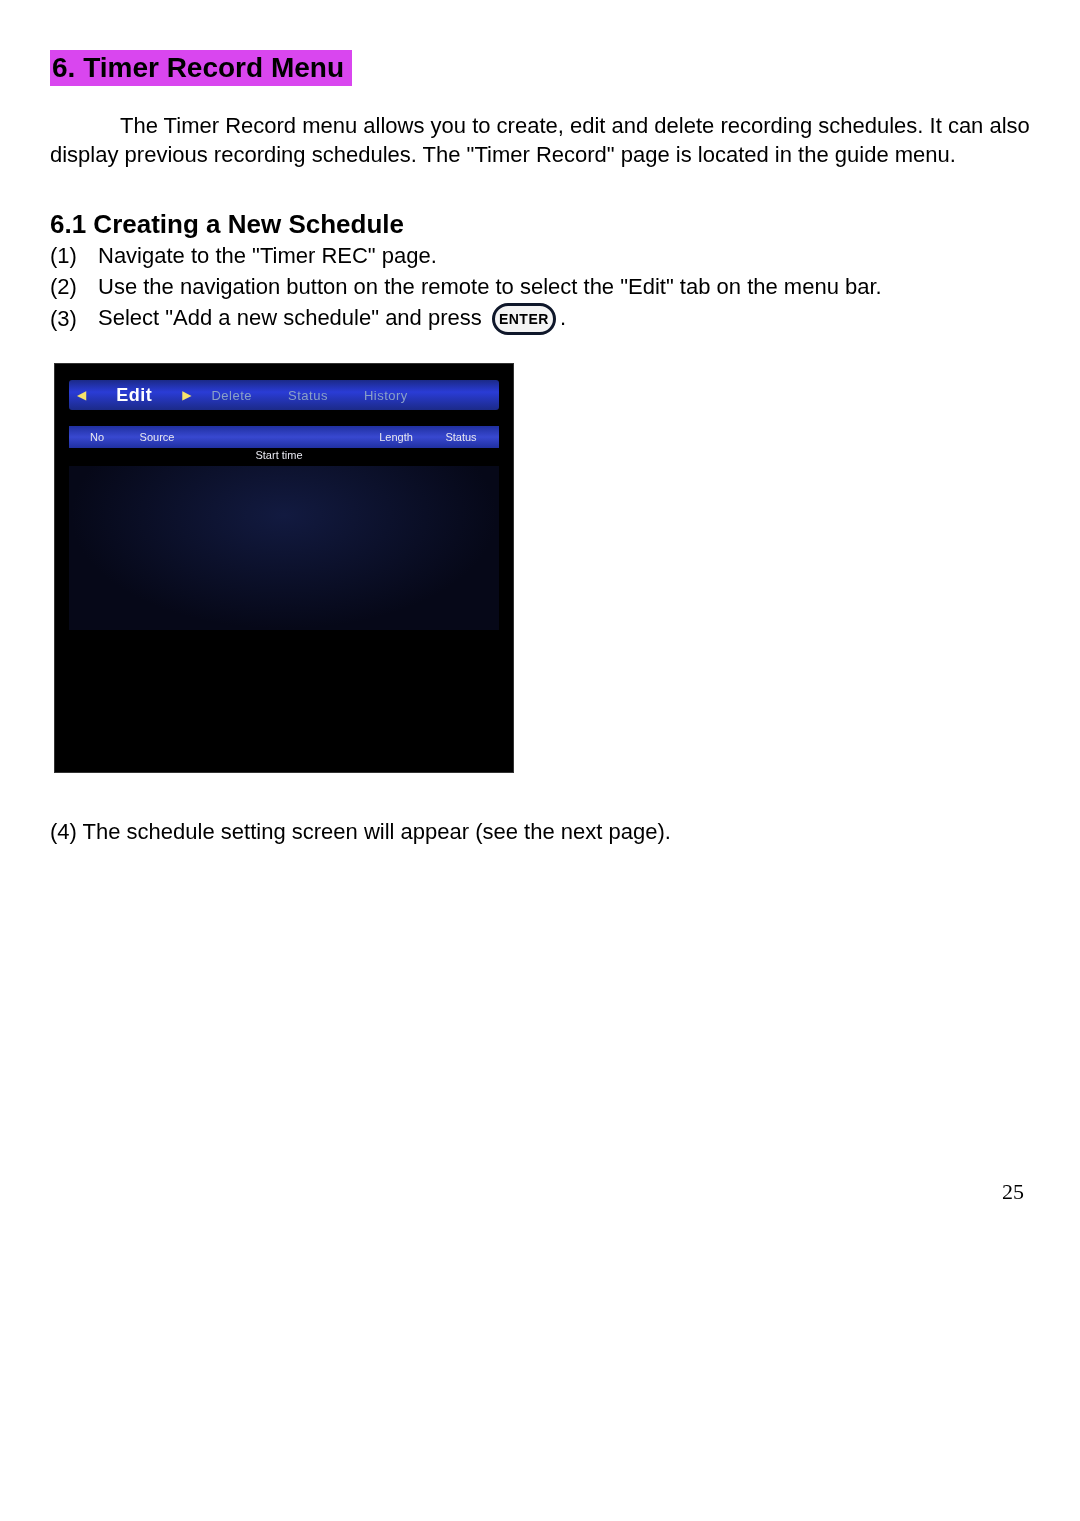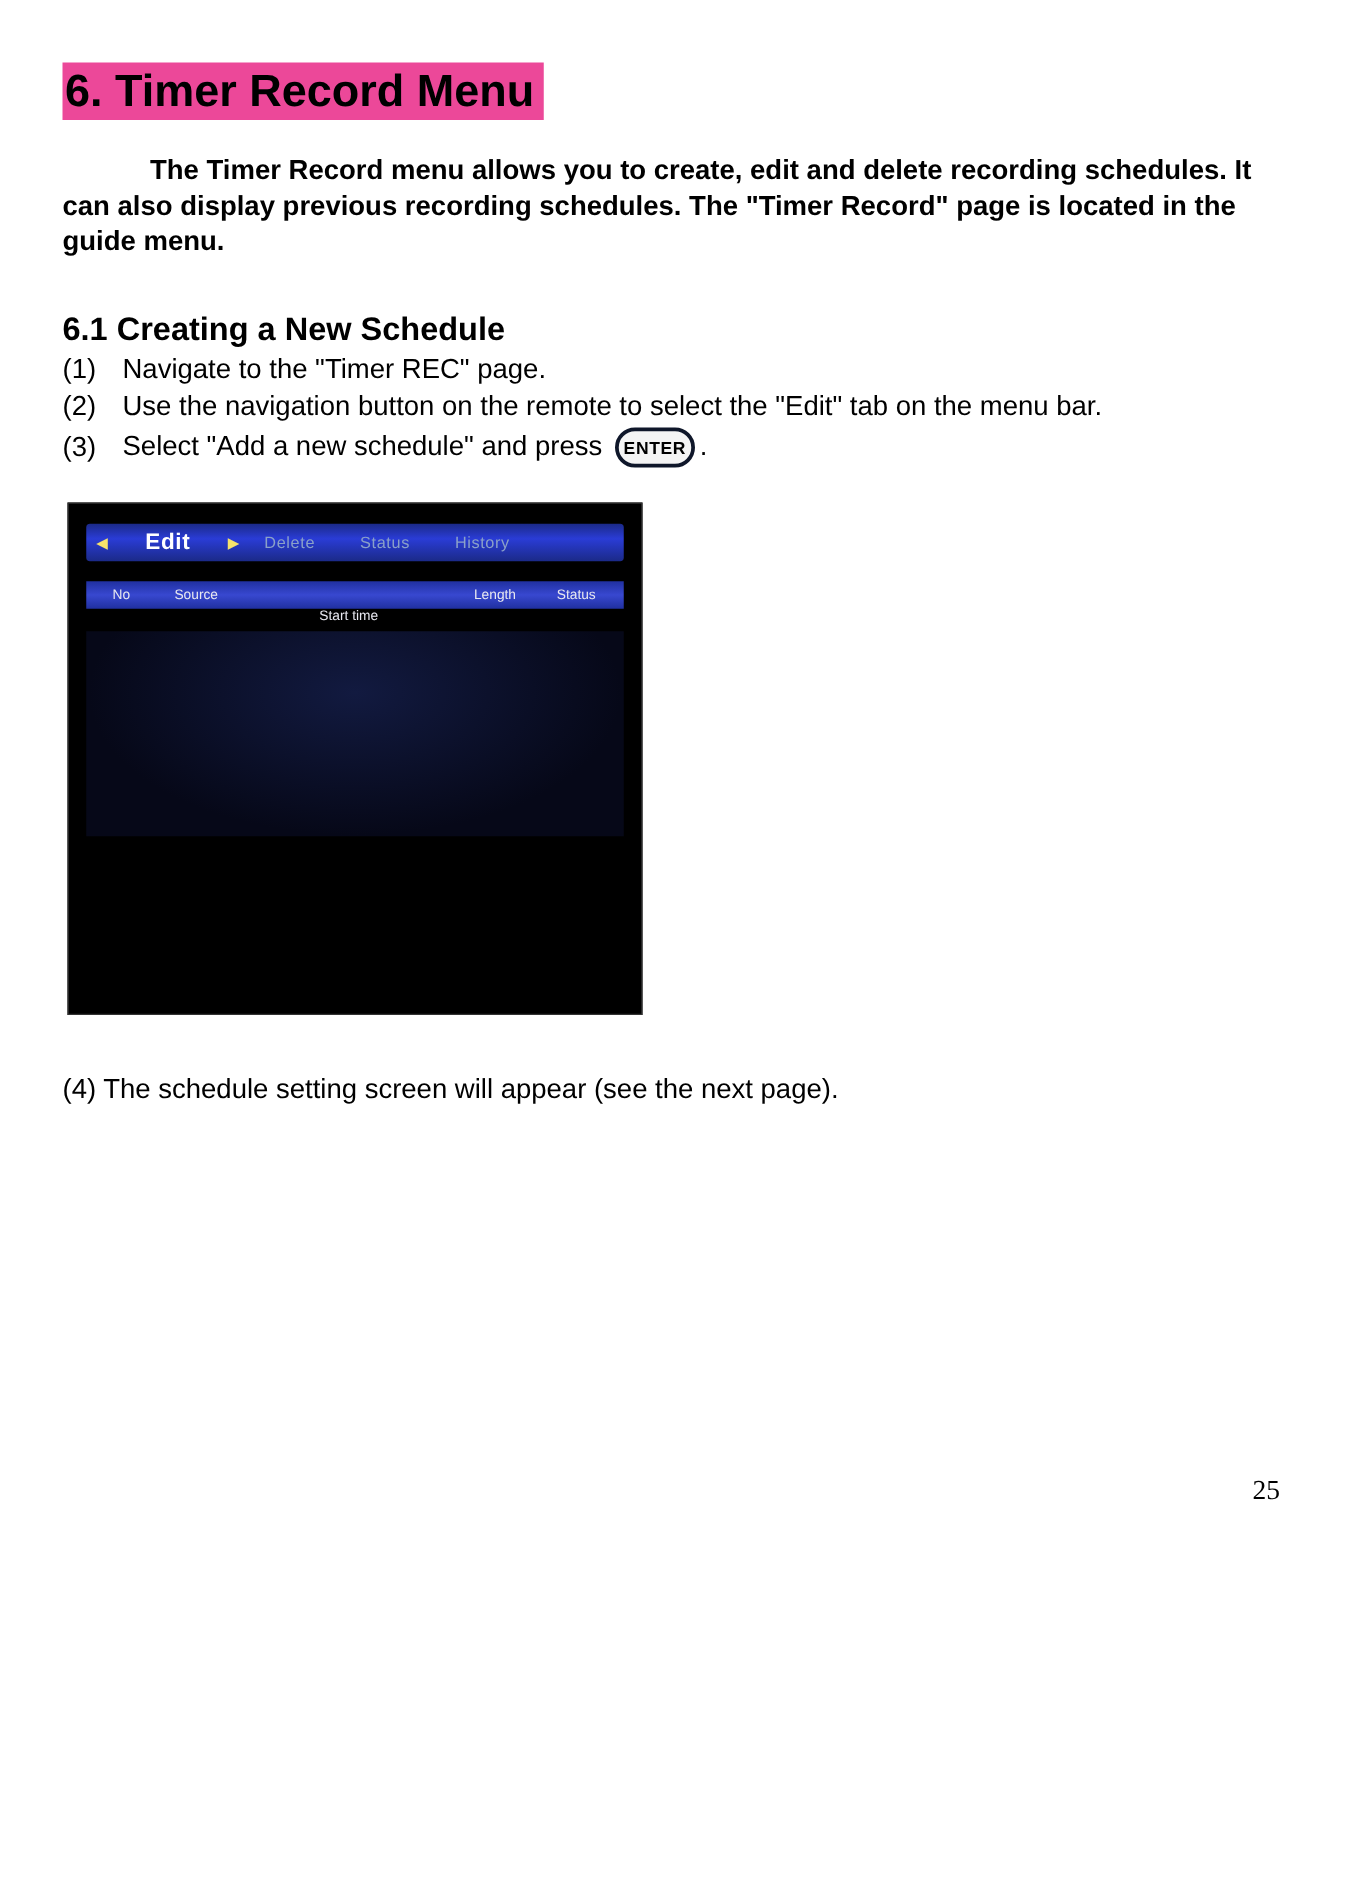--- a/index.html
+++ b/index.html
@@ -6,32 +6,31 @@
   body {
     font-family: Arial, Helvetica, sans-serif;
     background: #fff;
     width: 1080px;
     height: 1521px;
     position: relative;
     padding: 50px 50px 0 50px;
     color: #000;
   }
   .section-title {
-    background: #ec4899;
+    background: #d946ef;
     display: inline-block;
-    font-size: 36px;
+    font-size: 28px;
     font-weight: bold;
     padding: 2px 8px 2px 2px;
     margin-bottom: 26px;
   }
   .intro {
     font-size: 22px;
     line-height: 1.3;
     margin-bottom: 40px;
-    font-weight: bold;
   }
   .intro-indent { display: inline-block; width: 70px; }
   .sub-title {
     font-size: 26px;
     font-weight: bold;
     margin-bottom: 2px;
   }
   .steps {
     font-size: 22px;
     line-height: 1.3;

